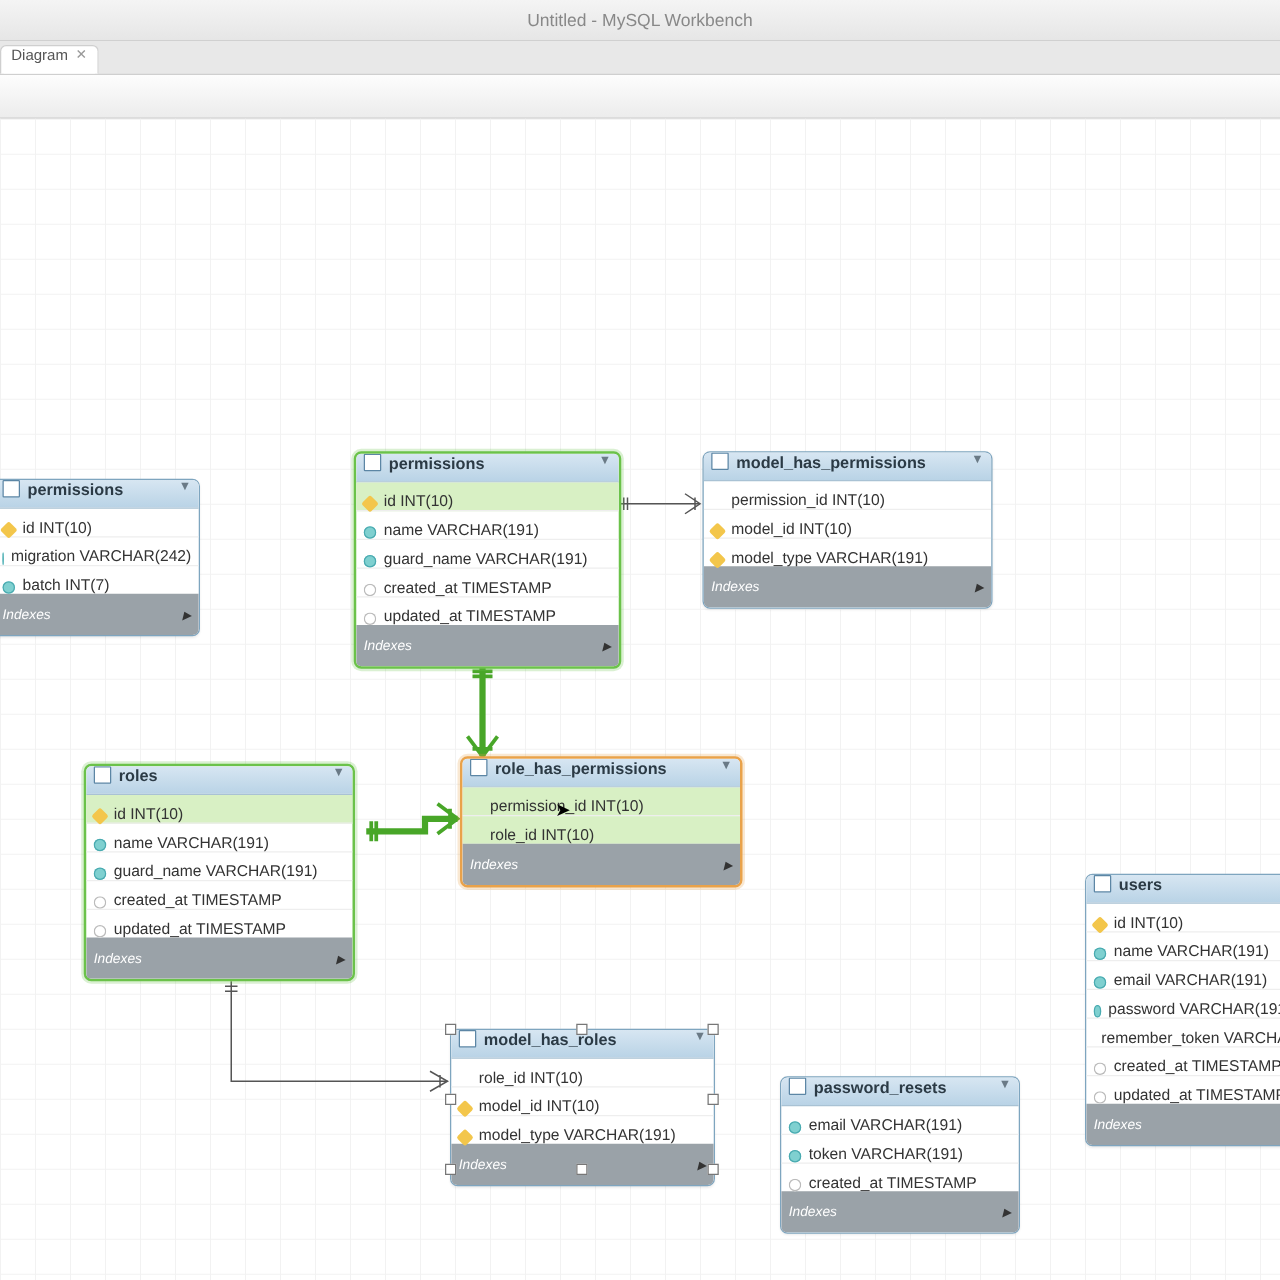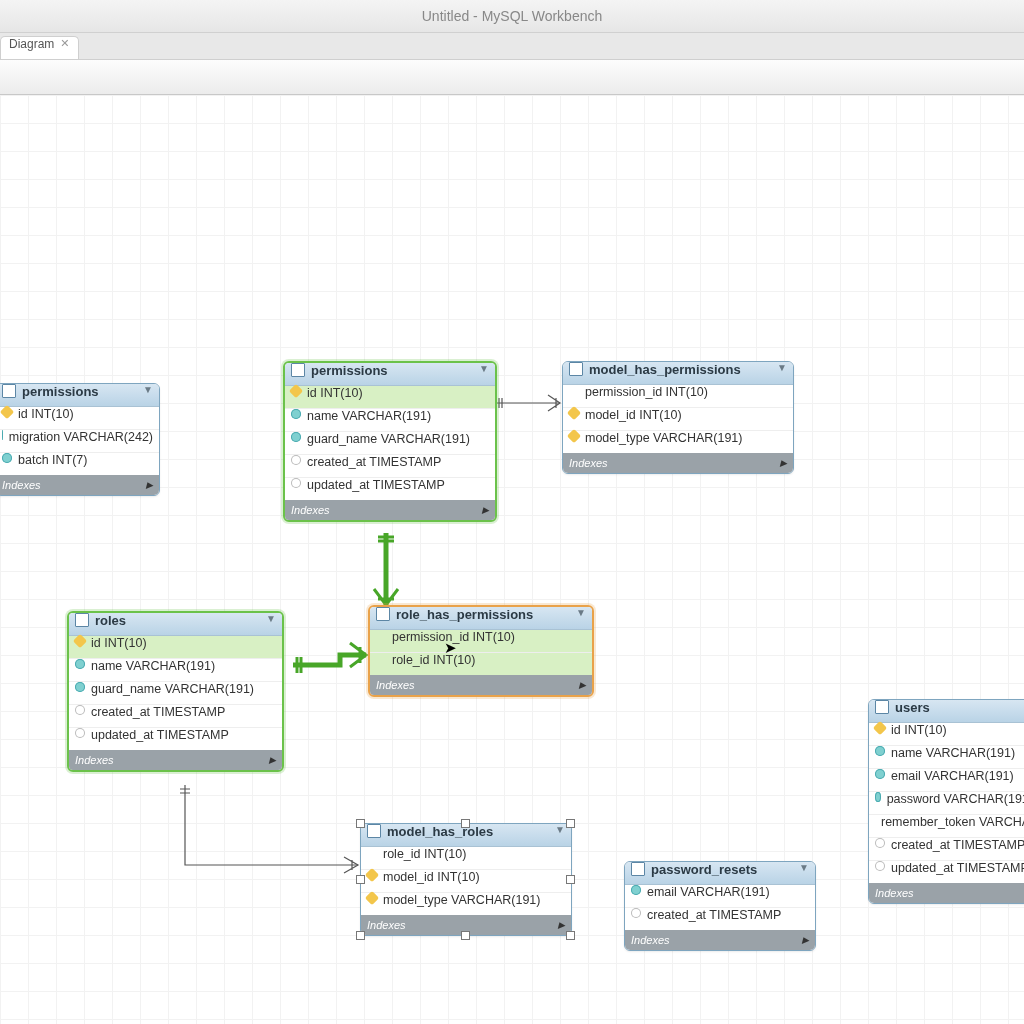--- a/index.html
+++ b/index.html
@@ -10,28 +10,28 @@
   .toolbar{height:34px;background:linear-gradient(#fdfdfd,#ececec);border-bottom:1px solid #c8c8c8}
   .canvas{position:relative;width:1024px;height:932px;background:#fff;
     background-image:linear-gradient(#f2f2f2 1px,transparent 1px),linear-gradient(90deg,#f2f2f2 1px,transparent 1px);
     background-size:28px 28px}
   .entity{position:absolute;border:1px solid #7ea5bf;border-radius:6px;background:#fff;box-shadow:0 1px 2px rgba(0,0,0,.08);overflow:hidden}
   .entity.sel-green{border:2px solid #6bc24a;box-shadow:0 0 0 2px rgba(107,194,74,.25)}
   .entity.sel-orange{border:2px solid #e9a24a;box-shadow:0 0 0 2px rgba(233,162,74,.25)}
   .ehead{background:linear-gradient(#d7e6f2,#b9d3e6);height:22px;display:flex;padding:0 6px;font-weight:bold;color:#2b3a45;border-bottom:1px solid #a9c2d4;font-size:13px}
   .ehead .ticon{width:12px;height:12px;border:1px solid #5c86a5;background:#fff;margin-right:6px;border-radius:1px}
   .ehead .arr{margin-left:auto;color:#6a7a86;font-size:10px}
-  .row{height:22px;display:flex;align-items:flex-start;padding:0 6px;border-bottom:1px solid #eee;font-size:12.5px;white-space:nowrap}
+  .row{height:22px;display:flex;align-items:flex-end;padding:0 6px;border-bottom:1px solid #eee;font-size:12.5px;white-space:nowrap}
   .row:last-of-type{border-bottom:none}
   .row.hl{background:#d8f0c4}
   .ico{width:10px;height:10px;margin-right:6px;border-radius:50%}
   .ico.key{background:#f3c64b;border-radius:2px;transform:rotate(45deg)}
   .ico.col{background:#7fd0d0;box-shadow:inset 0 0 0 1px #4aaab0}
   .ico.ts{background:#fff;box-shadow:inset 0 0 0 1px #bbb}
-  .efoot{background:#9aa2a8;height:20px;color:#fff;font-size:11px;font-style:italic;display:flex;align-items:center;padding:0 6px}
+  .efoot{background:#9aa2a8;height:33px;color:#fff;font-size:11px;font-style:italic;display:flex;align-items:center;padding:0 6px}
   .efoot .arr{margin-left:auto;color:#333;font-size:9px}
   svg.rel{position:absolute;overflow:visible;pointer-events:none}
   .handle{position:absolute;width:7px;height:7px;background:#fff;border:1px solid #777}
 </style>
 </head>
 <body>
 
 <div class="titlebar">Untitled - MySQL Workbench</div>
 <div class="tabbar">
   <div class="tab">
@@ -243,20 +243,24 @@
       <span class="ticon"></span>
       <span>password_resets</span>
       <span class="arr">▼</span>
     </div>
     <div>
         <div class="row">
           <span class="ico col"></span>
           <span>email VARCHAR(191)</span>
         </div>
         <div class="row">
+          <span class="ico col"></span>
+          <span>token VARCHAR(191)</span>
+        </div>
+        <div class="row">
           <span class="ico ts"></span>
           <span>created_at TIMESTAMP</span>
         </div>
       </div>
     <div class="efoot">
         <span>Indexes</span>
         <span class="arr">▶</span>
       </div>
   </div>
 

